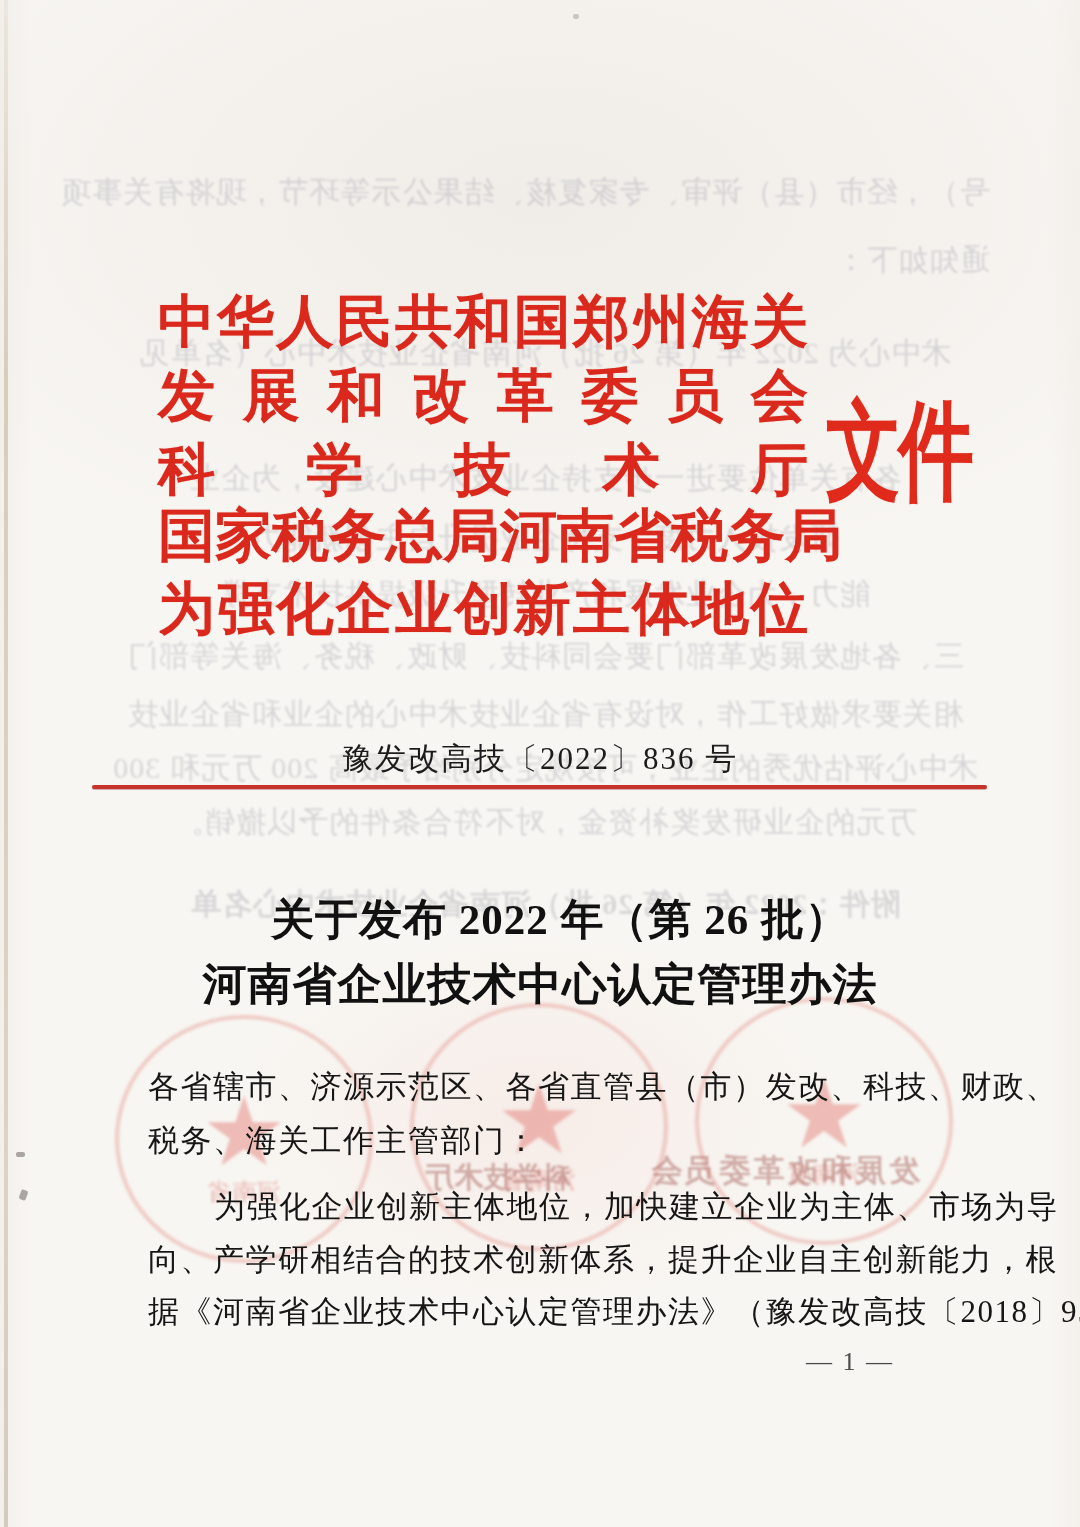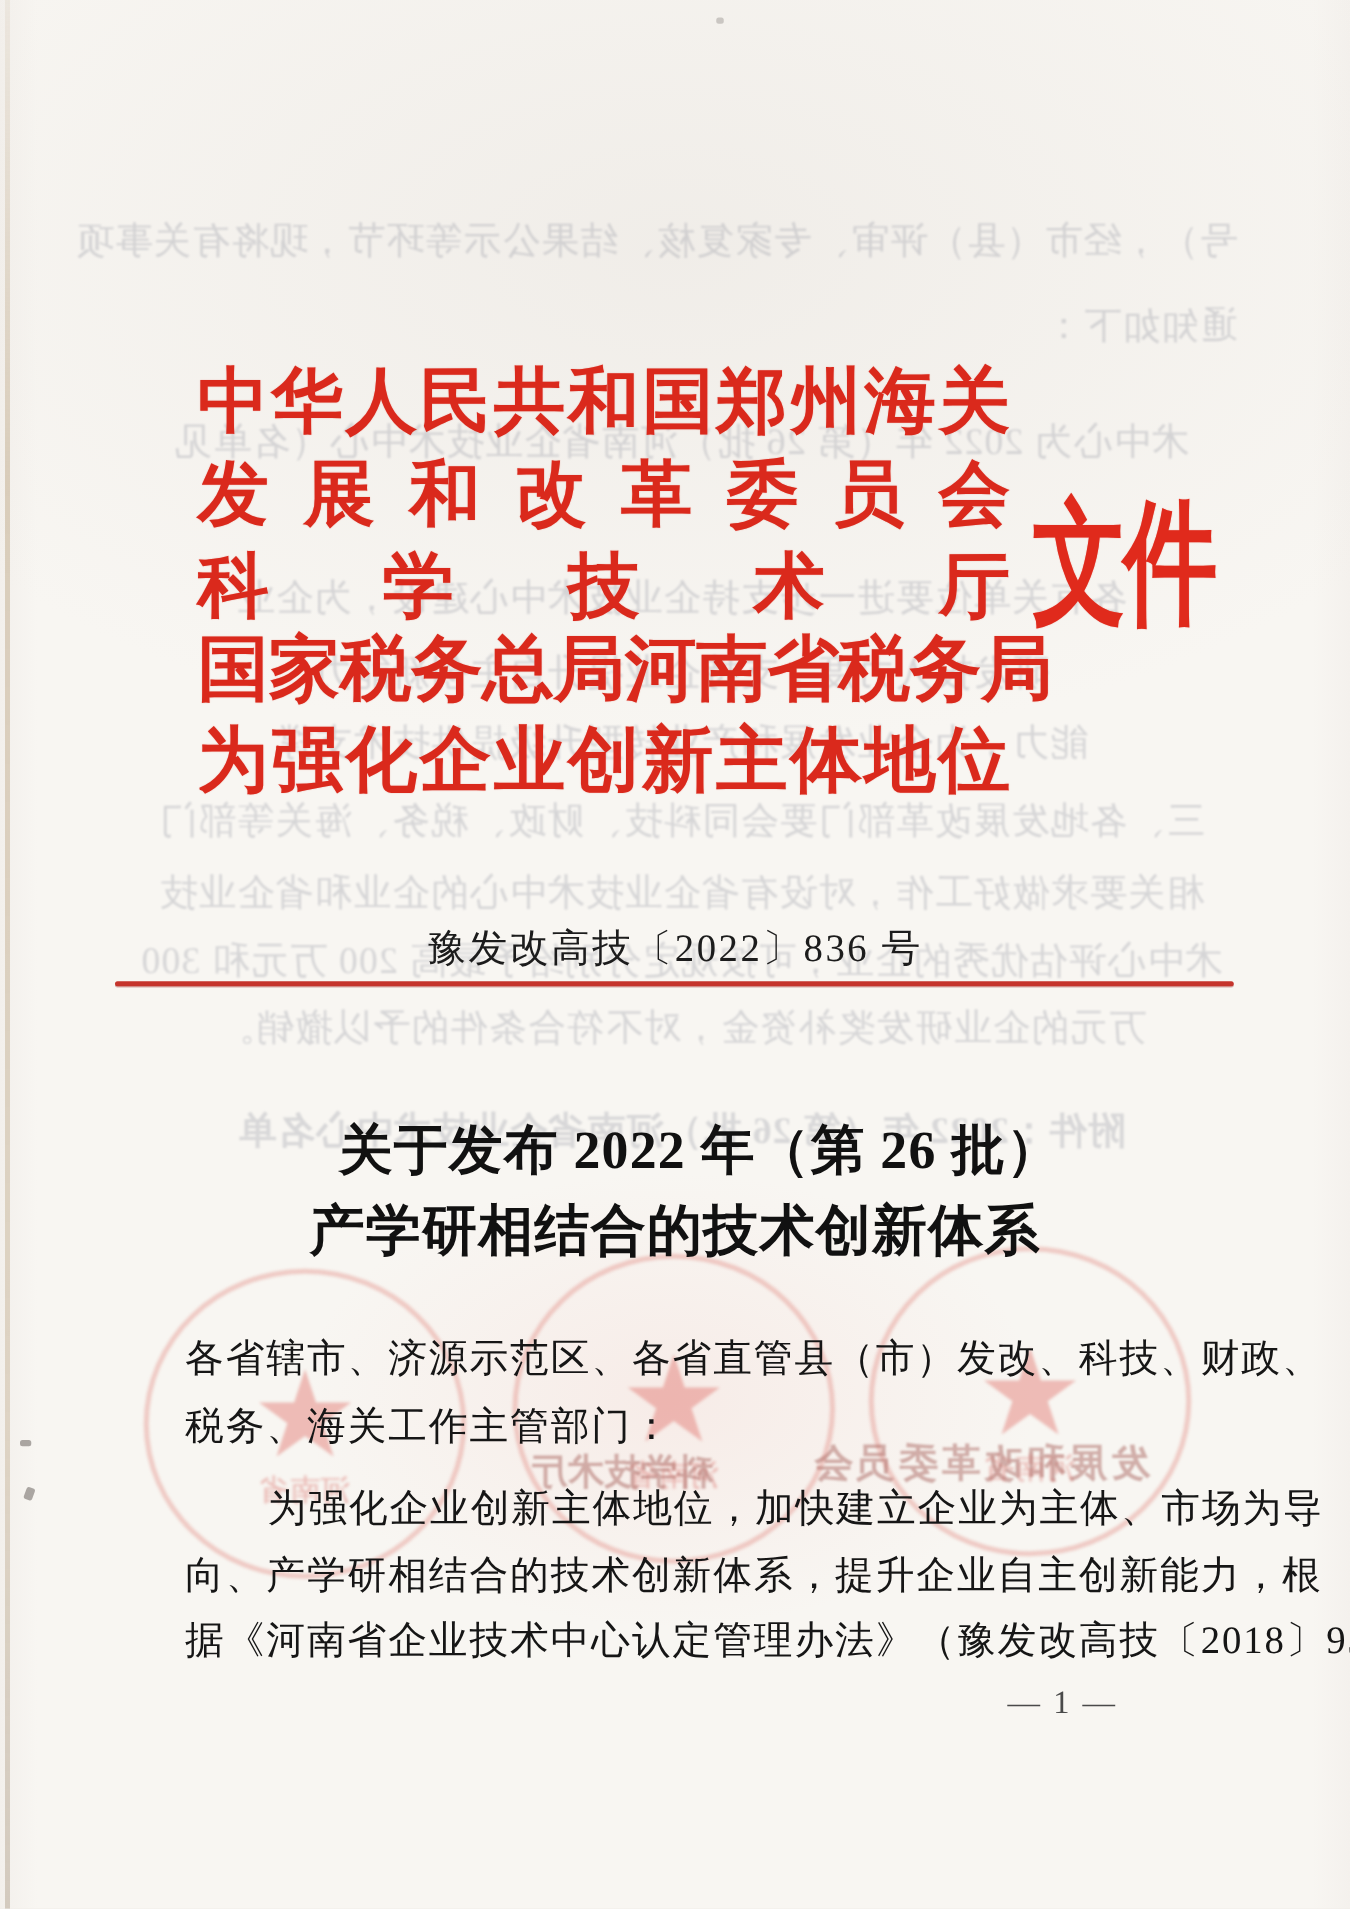--- a/index.html
+++ b/index.html
@@ -149,21 +149,21 @@
     <div class="agency-line al2">科学技术厅</div>
     <div class="agency-line al3">国家税务总局河南省税务局</div>
     <div class="agency-line al4">为强化企业创新主体地位</div>
     <div class="doc-type">文件</div>
   </div>
 
   <div class="doc-number">豫发改高技〔2022〕836 号</div>
   <div class="red-rule"></div>
 
   <div class="title-line tl1">关于发布 2022 年（第 26 批）</div>
-  <div class="title-line tl2">产学研相结合的技术创新体系</div>
+  <div class="title-line tl2">河南省企业技术中心认定管理办法</div>
 
   <div class="body-line sal0">各省辖市、济源示范区、各省直管县（市）发改、科技、财政、</div>
   <div class="body-line sal1">税务、海关工作主管部门：</div>
   <div class="body-line par1">向、产学研相结合的技术创新体系，提升企业自主创新能力，根</div>
   <div class="body-line par0">为强化企业创新主体地位，加快建立企业为主体、市场为导</div>
   <div class="body-line par2">据《河南省企业技术中心认定管理办法》（豫发改高技〔2018〕939</div>
 
   <div class="page-number">— 1 —</div>
 </div>
 

